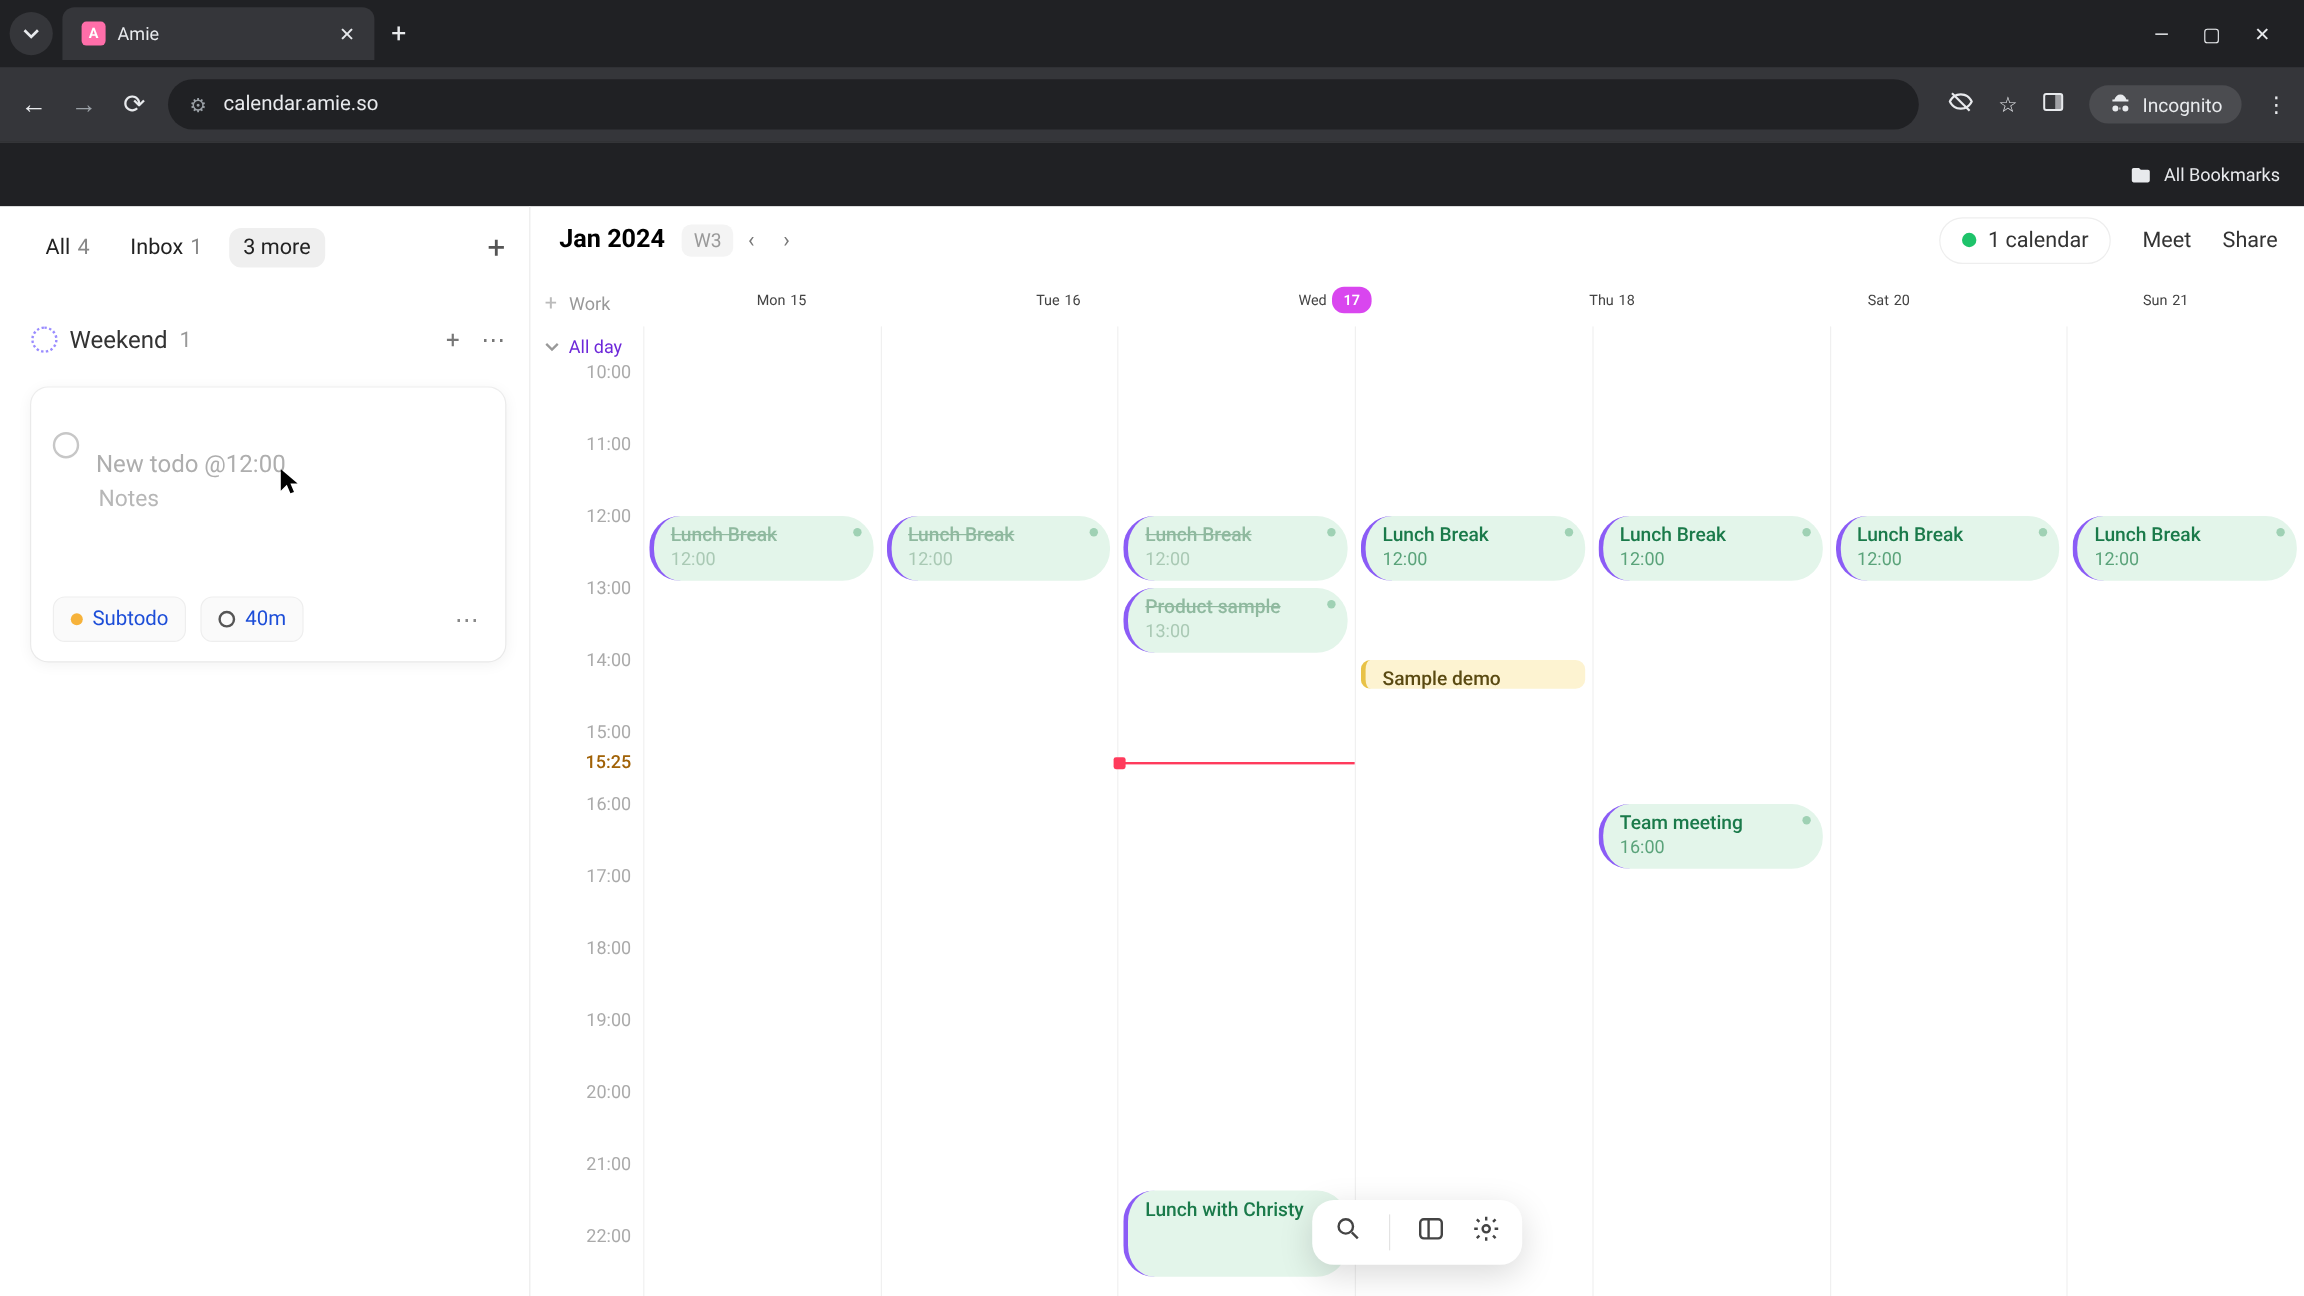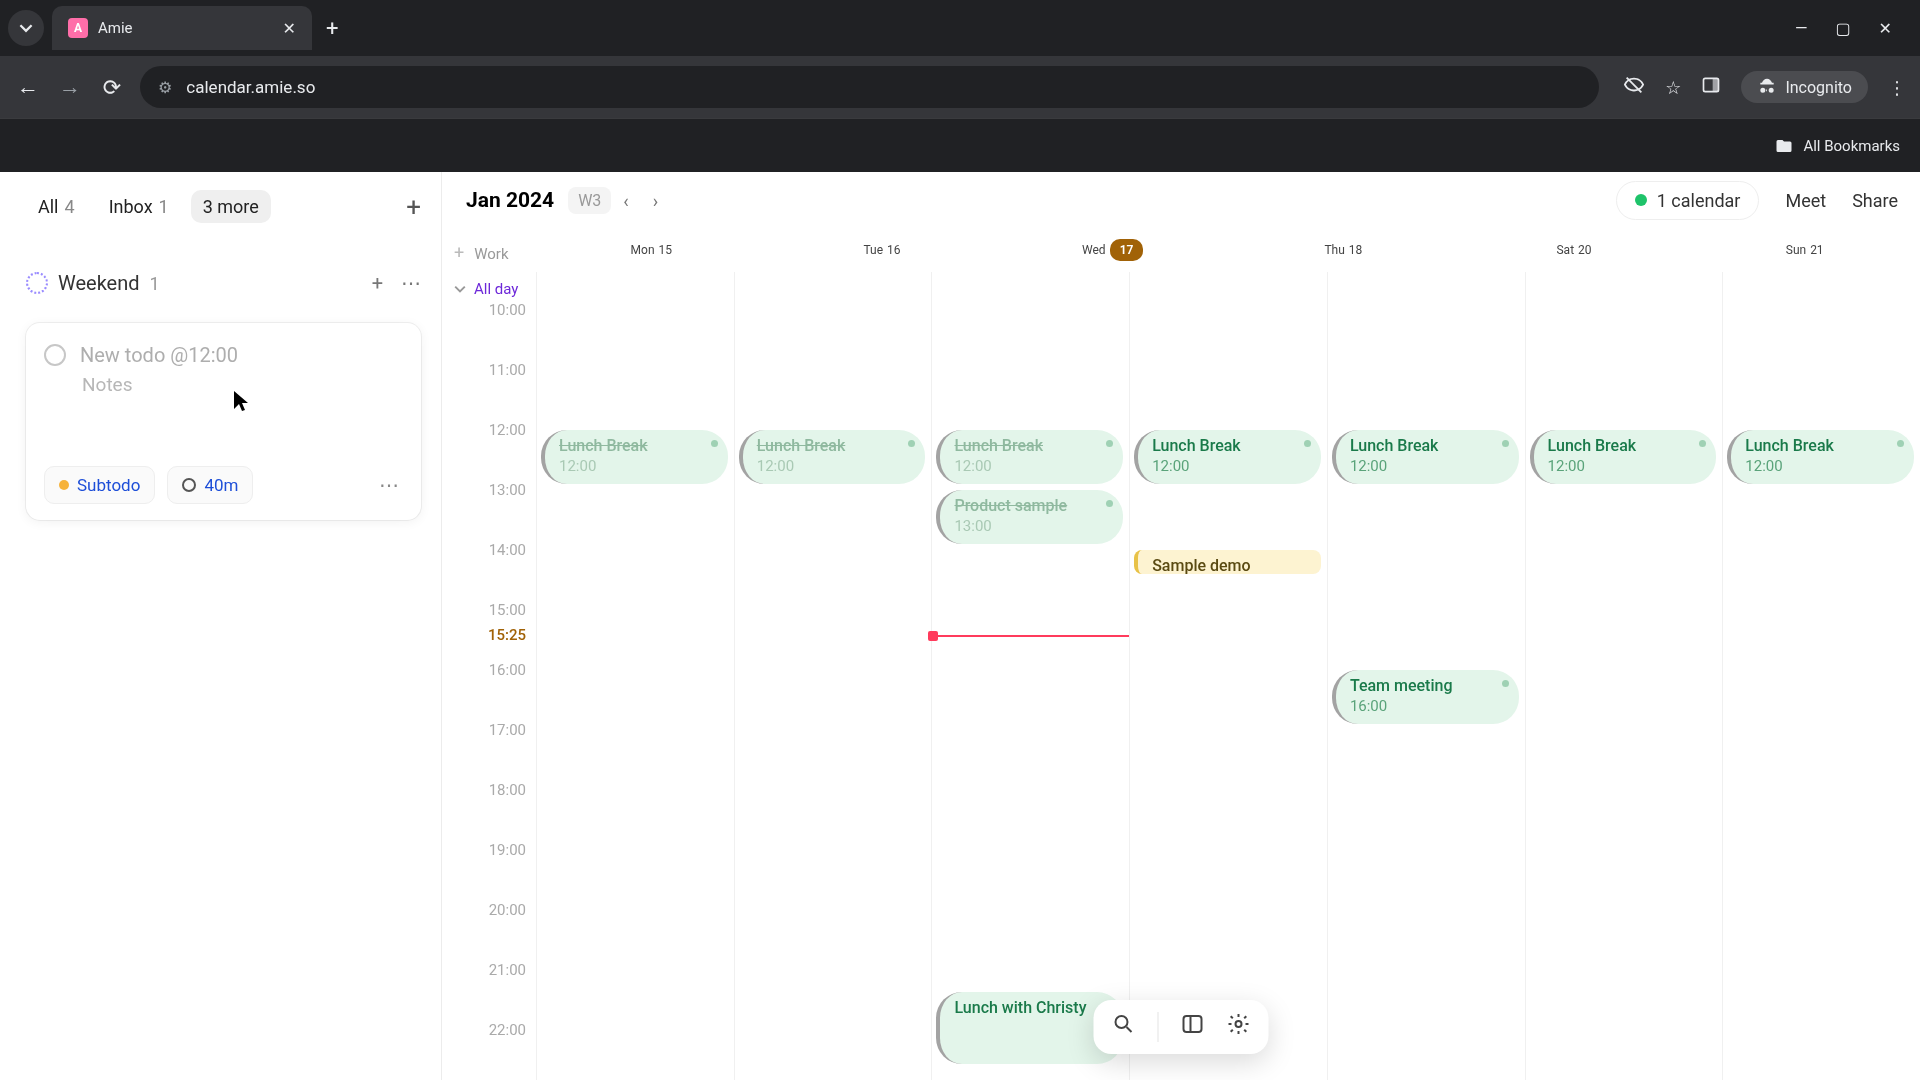--- a/index.html
+++ b/index.html
@@ -36,21 +36,21 @@
 
     .list-block { margin-top: 48px; }
     .list-header { display: flex; align-items: center; gap: 10px; font-size: 20px; color: #333; }
     .dotted-circle { width: 22px; height: 22px; border-radius: 50%; border: 2px dotted #9a8cff; }
     .list-count { color: #999; font-size: 18px; }
     .list-header-actions { margin-left: auto; display: flex; gap: 18px; color: #777; font-size: 20px; align-items: center; }
 
     .todo-card { margin-top: 28px; background: #fff; border-radius: 14px; box-shadow: 0 2px 12px rgba(0,0,0,.06), 0 0 0 1px #f1f1f1; padding: 20px 20px 16px 18px; }
     .todo-row1 { display: flex; align-items: center; gap: 14px; }
     .todo-check { width: 22px; height: 22px; border-radius: 50%; border: 2px solid #c7c7c7; flex-shrink: 0; }
-    .todo-title { color: #aeaeae; font-size: 20px; }
+    .todo-title { color: #aeaeae; font-size: 20px; margin-top: 31px; }
     .todo-notes { color: #b7b7b7; font-size: 19px; margin-left: 38px; margin-top: 6px; }
     .todo-meta { display: flex; align-items: center; gap: 12px; margin-top: 70px; }
     .chip { display: flex; align-items: center; gap: 8px; padding: 8px 14px; border-radius: 10px; background: #fafafa; border: 1px solid #eee; font-size: 17px; color: #1d4ed8; }
     .chip .dot { width: 10px; height: 10px; border-radius: 50%; background: #f6b23a; }
     .chip .clock { width: 14px; height: 14px; border: 2px solid #555; border-radius: 50%; position: relative; }
     .meta-more { margin-left: auto; color: #888; font-size: 20px; letter-spacing: 2px; }
 
     
     .main { flex: 1; display: flex; flex-direction: column; position: relative; }
     .topbar { height: 56px; display: flex; align-items: center; padding: 0 22px 0 16px; }
@@ -63,36 +63,36 @@
 
     .grid-wrap { flex: 1; position: relative; overflow: hidden; }
     .label-col { position: absolute; left: 0; top: 0; bottom: 0; width: 94px; }
     .row-work { position: absolute; left: 12px; top: 14px; font-size: 15px; color: #999; }
     .row-work .plus { color: #bbb; margin-right: 10px; font-size: 18px; }
     .row-allday { position: absolute; left: 12px; top: 52px; font-size: 15px; color: #6d28d9; display: flex; align-items: center; gap: 8px; }
 
     .day-headers { position: absolute; left: 94px; right: 0; top: 0; height: 44px; display: flex; }
     .day-h { flex: 1; text-align: center; font-size: 12px; color: #444; display: flex; align-items: center; justify-content: center; gap: 4px; }
     .day-h .num { font-weight: 400; text-align: right; }
-    .day-h.today .num { background: #a16207; color: #fff; border-radius: 10px; padding: 4px 10px; font-weight: 600; }
+    .day-h.today .num { background: #d946ef; color: #fff; border-radius: 10px; padding: 4px 10px; font-weight: 600; }
     .allday-row { position: absolute; left: 94px; right: 0; top: 44px; height: 38px; display: flex; }
     .allday-row > div { flex: 1; border-left: 1px solid #f0f0f0; }
 
     .time-grid { position: absolute; left: 94px; right: 0; top: 82px; bottom: 0; display: flex; }
     .time-labels { position: absolute; left: 0; top: 82px; bottom: 0; width: 94px; }
     .time-label { position: absolute; right: 10px; font-size: 15px; color: #aaa; transform: translateY(-50%); }
     .now-label { position: absolute; right: 10px; font-size: 15px; color: #a16207; transform: translateY(-50%); font-weight: 500; }
     .day-col { flex: 1; border-left: 1px solid #f0f0f0; position: relative; }
     .now-line { position: absolute; left: 0; right: 0; height: 2px; background: #ff3b5c; }
     .now-line::before { content: ''; position: absolute; left: -4px; top: -4px; width: 10px; height: 10px; background: #ff3b5c; border-radius: 2px; }
 
     .event { position: absolute; left: 4px; right: 6px; border-radius: 8px; padding: 6px 10px 6px 14px; font-size: 16px; overflow: hidden; white-space: nowrap; }
     .event .title { color: #1a7a4a; font-weight: 500; }
     .event .time { color: #5aa37a; font-size: 15px; margin-top: 2px; }
-    .event.green { background: #e3f5ea; border-left: 4px solid #a3a3a3; border-radius: 26px; }
+    .event.green { background: #e3f5ea; border-left: 4px solid #8b5cf6; border-radius: 26px; }
     .event.done .title { text-decoration: line-through; color: #8fb99f; }
     .event.done .time { color: #a9c9b4; }
     .event .edot { position: absolute; right: 10px; top: 10px; width: 7px; height: 7px; border-radius: 50%; background: #9fd1b4; }
     .event.yellow { background: #fdf3d1; border-left: 4px solid #e8c247; }
     .event.yellow .title { color: #5a4a12; }
 
     .floating-toolbar { position: absolute; left: 50%; transform: translateX(-50%); bottom: 26px; background: #fff; border-radius: 18px; box-shadow: 0 8px 28px rgba(0,0,0,.15); display: flex; align-items: center; padding: 12px 18px; gap: 22px; }
     .ft-icon { font-size: 24px; color: #444; }
     .ft-sep { width: 1px; height: 30px; background: #e3e3e3; }
 

